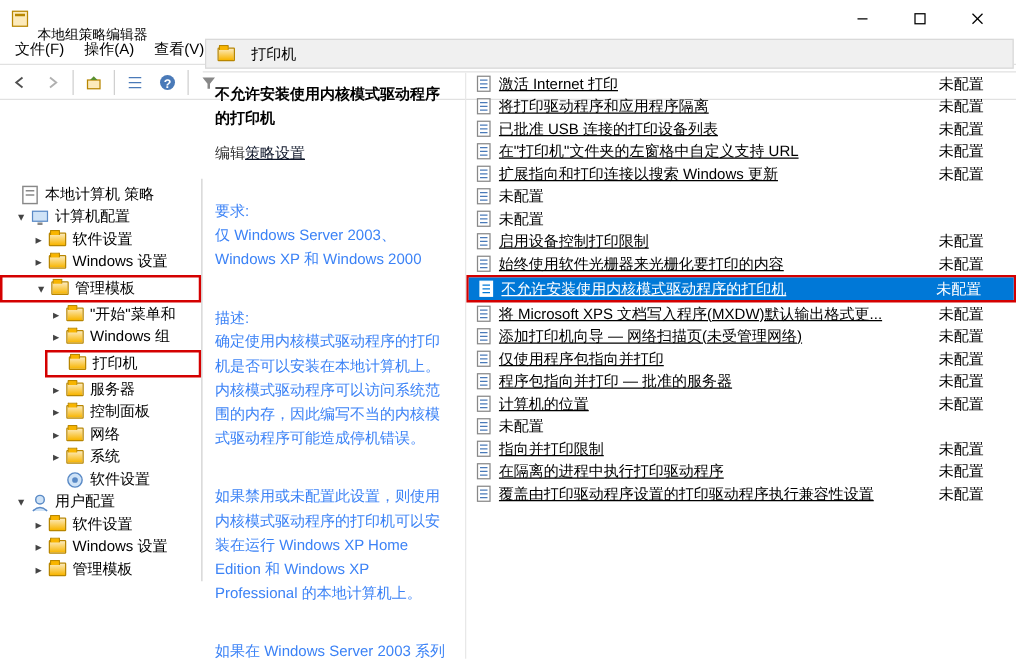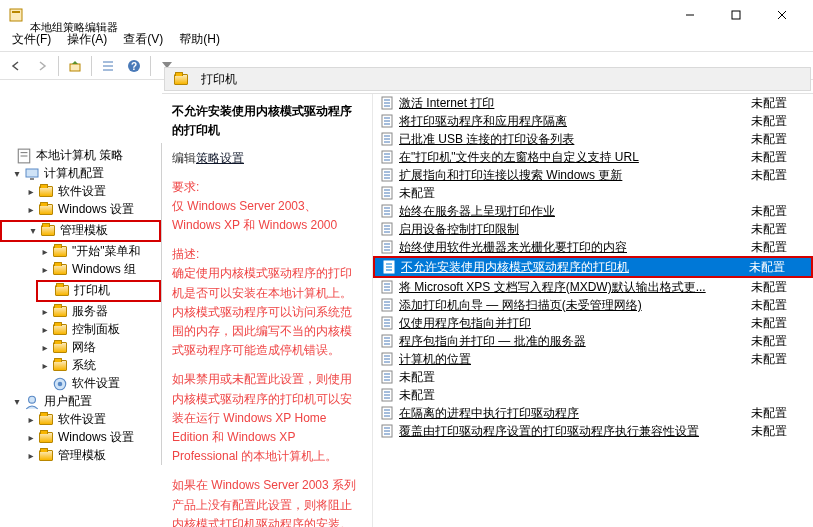--- a/index.html
+++ b/index.html
@@ -36,21 +36,21 @@
 .box-red { border: 2px solid #d40000; margin: 1px 0; }
 
 
 .path-header { height: 24px; background: #f0f0f0; border: 1px solid #d9d9d9; margin: 2px; display: flex; align-items: center; padding: 0 8px; gap: 8px; }
 
 
 .detail-split { display: flex; flex: 1; overflow: hidden; border-top: 1px solid #e1e1e1; }
 .detail-left { width: 210px; padding: 8px 10px; font-size: 12px; line-height: 1.6; overflow: hidden; }
 .detail-left .heading { font-weight: bold; margin-bottom: 8px; }
 .detail-left a { color: #0f172a; text-decoration: underline; cursor: pointer; }
-.detail-left .para { margin-top: 10px; color: #ef4444; }
+.detail-left .para { margin-top: 28px; color: #3b82f6; }
 .detail-left .sub { color: #333; }
 
 .detail-right { flex: 1; display: flex; flex-direction: column; overflow: hidden; border-left: 1px solid #e8e8e8; }
 .list-header { height: 22px; display: flex; align-items: center; border-bottom: 1px solid #e1e1e1; background: #fff; font-weight: normal; }
 .list-header .col { padding: 0 8px; }
 .col-setting { flex: 1; }
 .col-state { width: 62px; }
 
 .list-body { flex: 1; overflow-y: auto; overflow-x: hidden; }
 .list-row { height: 18px; display: flex; align-items: center; padding: 0 6px; cursor: default; white-space: nowrap; }
@@ -392,21 +392,20 @@
             </div>
             <div class="list-row">
               <span class="row-icon">
                 <svg width="14" height="14">
                   <rect x="2" y="1" width="10" height="12" fill="#fff" stroke="#888"></rect>
                   <line x1="4" y1="4" x2="10" y2="4" stroke="#4a7ab8"></line>
                   <line x1="4" y1="7" x2="10" y2="7" stroke="#4a7ab8"></line>
                   <line x1="4" y1="10" x2="10" y2="10" stroke="#4a7ab8"></line>
                 </svg>
               </span>
-              <span class="row-label">始终在服务器上呈现打印作业</span>
               <span class="row-state">未配置</span>
             </div>
             <div class="list-row">
               <span class="row-icon">
                 <svg width="14" height="14">
                   <rect x="2" y="1" width="10" height="12" fill="#fff" stroke="#888"></rect>
                   <line x1="4" y1="4" x2="10" y2="4" stroke="#4a7ab8"></line>
                   <line x1="4" y1="7" x2="10" y2="7" stroke="#4a7ab8"></line>
                   <line x1="4" y1="10" x2="10" y2="10" stroke="#4a7ab8"></line>
                 </svg>
@@ -513,20 +512,21 @@
             </div>
             <div class="list-row">
               <span class="row-icon">
                 <svg width="14" height="14">
                   <rect x="2" y="1" width="10" height="12" fill="#fff" stroke="#888"></rect>
                   <line x1="4" y1="4" x2="10" y2="4" stroke="#4a7ab8"></line>
                   <line x1="4" y1="7" x2="10" y2="7" stroke="#4a7ab8"></line>
                   <line x1="4" y1="10" x2="10" y2="10" stroke="#4a7ab8"></line>
                 </svg>
               </span>
+              <span class="row-label">指向并打印限制</span>
               <span class="row-state">未配置</span>
             </div>
             <div class="list-row">
               <span class="row-icon">
                 <svg width="14" height="14">
                   <rect x="2" y="1" width="10" height="12" fill="#fff" stroke="#888"></rect>
                   <line x1="4" y1="4" x2="10" y2="4" stroke="#4a7ab8"></line>
                   <line x1="4" y1="7" x2="10" y2="7" stroke="#4a7ab8"></line>
                   <line x1="4" y1="10" x2="10" y2="10" stroke="#4a7ab8"></line>
                 </svg>

